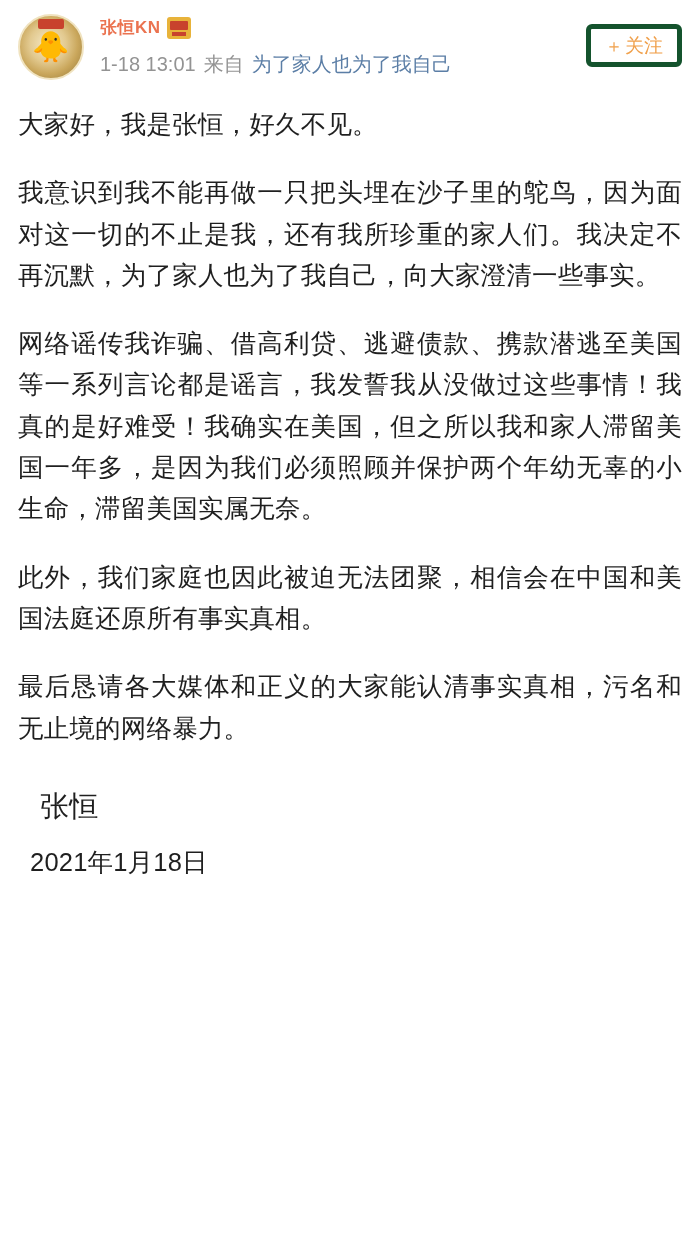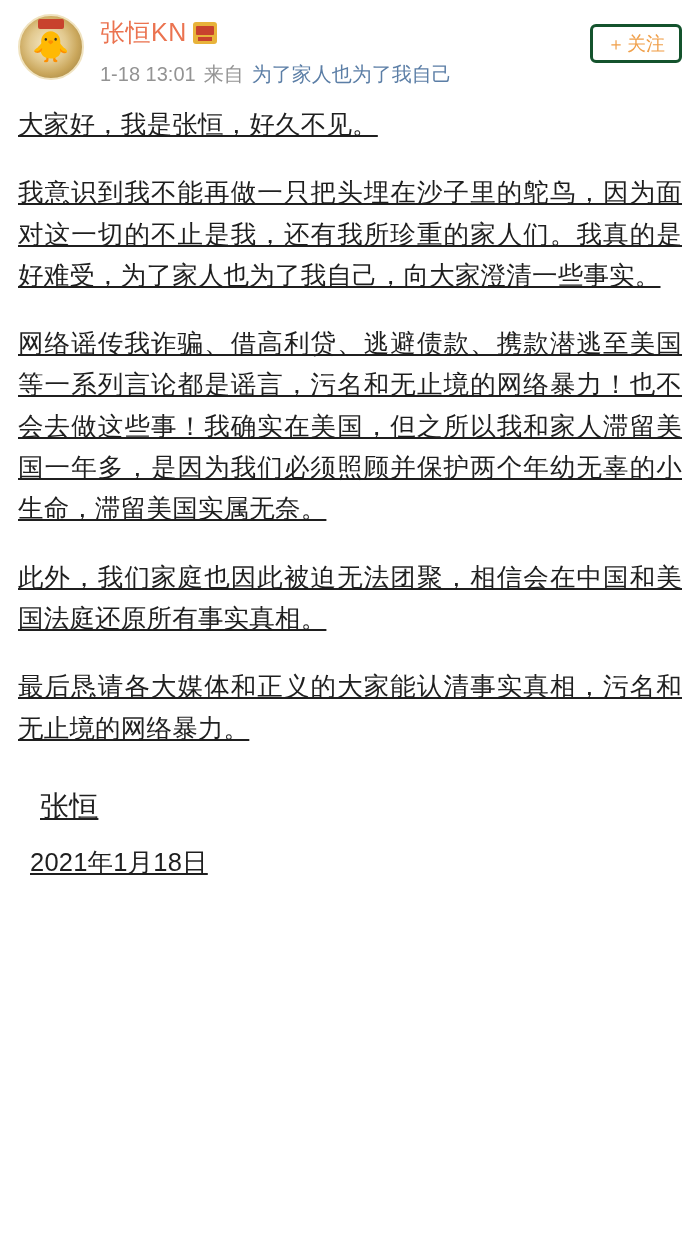--- a/index.html
+++ b/index.html
@@ -60,22 +60,22 @@
     flex: 1 1 auto;
     min-width: 0;
   }
   .name-row {
     display: flex;
     align-items: center;
     gap: 6px;
   }
   .user-name {
     color: #eb7350;
-    font-size: 25px;
-    font-weight: normal;
+    font-size: 17px;
+    font-weight: bold;
     letter-spacing: 0.5px;
   }
   .vip-icon {
     display: inline-block;
     width: 24px;
     height: 22px;
     background: #e8b33a;
     border-radius: 3px;
     position: relative;
   }
@@ -107,41 +107,40 @@
     gap: 8px;
     white-space: nowrap;
   }
   .meta-source {
     color: #5b7ea6;
   }
   .follow-btn {
     position: absolute;
     right: 0;
     top: 14px;
-    border: 3px solid #14532d;
+    border: 5px solid #14532d;
     color: #f0a04b;
     background: #ffffff;
     border-radius: 6px;
     font-size: 19px;
     padding: 7px 14px;
     line-height: 1;
     white-space: nowrap;
     cursor: pointer;
   }
   .follow-btn .plus {
     font-size: 18px;
     margin-right: 2px;
   }
   .post-body {
     margin-top: 16px;
     font-size: 25.5px;
     line-height: 1.62;
     color: #1f1f1f;
     letter-spacing: 0.2px;
-    text-decoration: underline;
   }
   .para {
     margin: 0 0 27px 0;
     text-align: justify;
     text-justify: inter-ideograph;
   }
   .para:last-child {
     margin-bottom: 0;
   }
   .sign {
@@ -182,22 +181,22 @@
       </div>
     </div>
 
     <button class="follow-btn">
       <span class="plus">＋</span><span>关注</span>
     </button>
   </div>
 
   <div class="post-body">
     <p class="para">大家好，我是张恒，好久不见。</p>
-    <p class="para">我意识到我不能再做一只把头埋在沙子里的鸵鸟，因为面对这一切的不止是我，还有我所珍重的家人们。我真的是好难受，为了家人也为了我自己，向大家澄清一些事实。</p>
-    <p class="para">网络谣传我诈骗、借高利贷、逃避债款、携款潜逃至美国等一系列言论都是谣言，污名和无止境的网络暴力！也不会去做这些事！我确实在美国，但之所以我和家人滞留美国一年多，是因为我们必须照顾并保护两个年幼无辜的小生命，滞留美国实属无奈。</p>
+    <p class="para">我意识到我不能再做一只把头埋在沙子里的鸵鸟，因为面对这一切的不止是我，还有我所珍重的家人们。我决定不再沉默，为了家人也为了我自己，向大家澄清一些事实。</p>
+    <p class="para">网络谣传我诈骗、借高利贷、逃避债款、携款潜逃至美国等一系列言论都是谣言，我发誓我从没做过这些事情！我真的是好难受！我确实在美国，但之所以我和家人滞留美国一年多，是因为我们必须照顾并保护两个年幼无辜的小生命，滞留美国实属无奈。</p>
     <p class="para">此外，我们家庭也因此被迫无法团聚，相信会在中国和美国法庭还原所有事实真相。</p>
     <p class="para">最后恳请各大媒体和正义的大家能认清事实真相，污名和无止境的网络暴力。</p>
 
     <div class="signature-block">
       <p class="sign">张恒</p>
       <p class="sign-date">2021年1月18日</p>
     </div>
   </div>
 
 </div>

